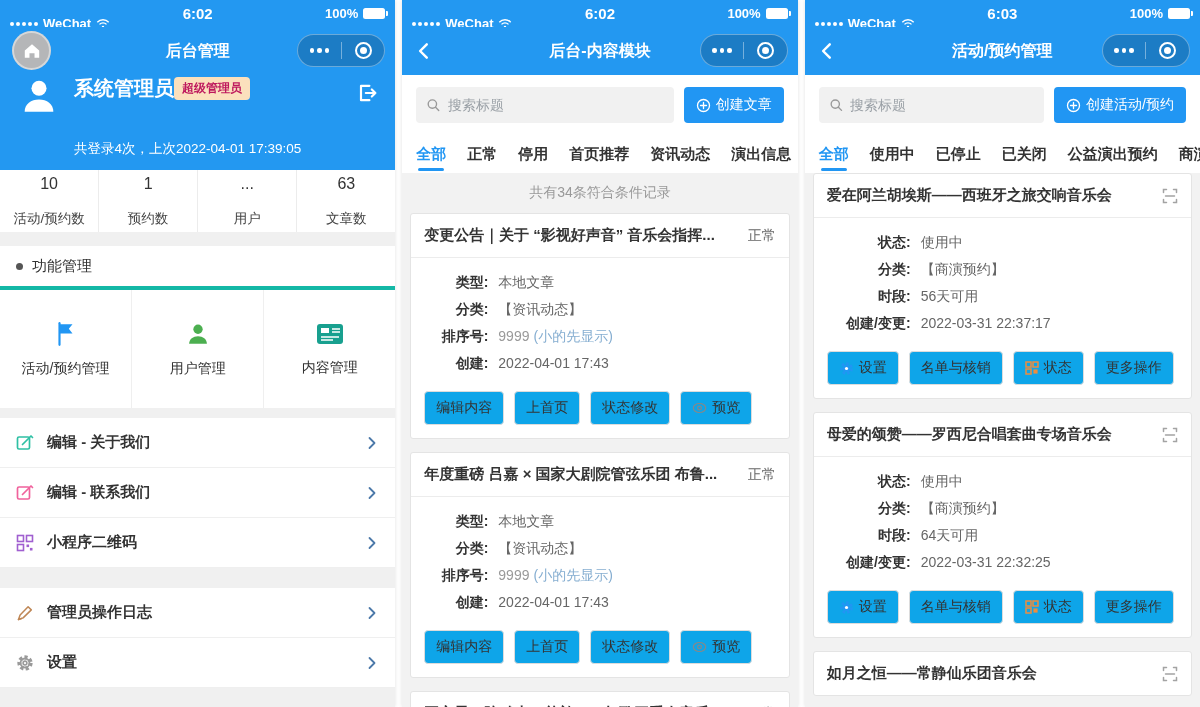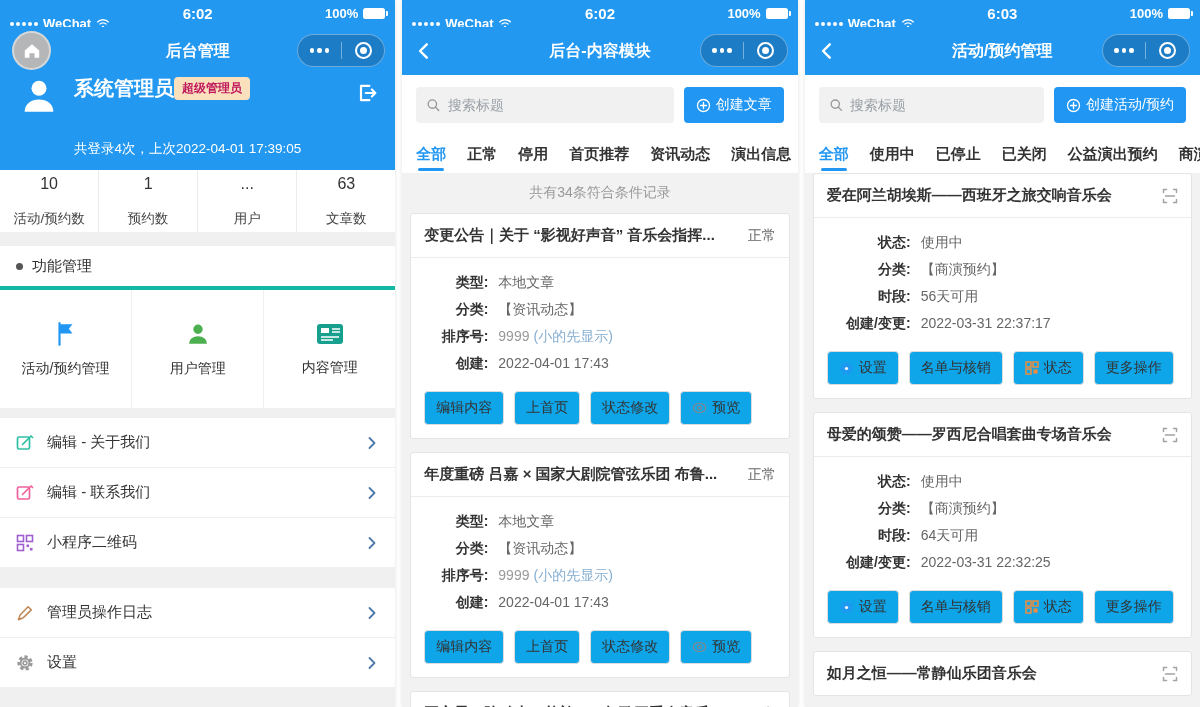--- a/index.html
+++ b/index.html
@@ -54,21 +54,21 @@
 
   .section-head { background:#fff; height:44px; display:flex; align-items:center; gap:9px; padding:0 16px; border-bottom:4px solid #14b8a6; flex:none; }
   .section-head .bullet { width:7px; height:7px; background:#555; border-radius:50%; }
   .section-head .txt { font-size:15px; color:#333; }
 
   .func-grid { background:#fff; height:118px; display:flex; flex:none; }
   .func { flex:1; display:flex; flex-direction:column; align-items:center; justify-content:center; gap:13px; border-right:1px solid #efefef; }
   .func:last-child { border-right:none; }
   .func-label { font-size:14px; color:#333; }
 
-  .menu-row { background:#fff; height:50px; display:flex; align-items:center; gap:13px; padding:0 16px; border-bottom:1px solid #efefef; flex:none; }
+  .menu-row { background:#fff; height:50px; display:flex; align-items:center; gap:13px; padding:0 16px; border-bottom:1px solid #efefef; flex:none;font-weight:bold; }
   .menu-label { font-size:15px; color:#333; }
   .menu-chevron { margin-left:auto; display:flex; }
   .filler { flex:1; background:#f0f0f0; }
 
   
   .toolbar { background:#fff; padding:12px 14px; display:flex; gap:10px; flex:none; }
   .searchbox { flex:1; height:36px; background:#f1f1f1; border-radius:4px; display:flex; align-items:center; padding:0 10px; gap:7px; }
   .searchbox input { border:none; outline:none; background:transparent; font-size:14px; color:#333; width:100%; font-family:inherit; }
   .searchbox input::placeholder { color:#9aa0a6; }
   .create-btn { height:36px; background:#2196f3; color:#fff; border:none; border-radius:4px; font-size:14px; padding:0 12px; display:flex; align-items:center; gap:5px; white-space:nowrap; font-family:inherit; cursor:pointer; }

